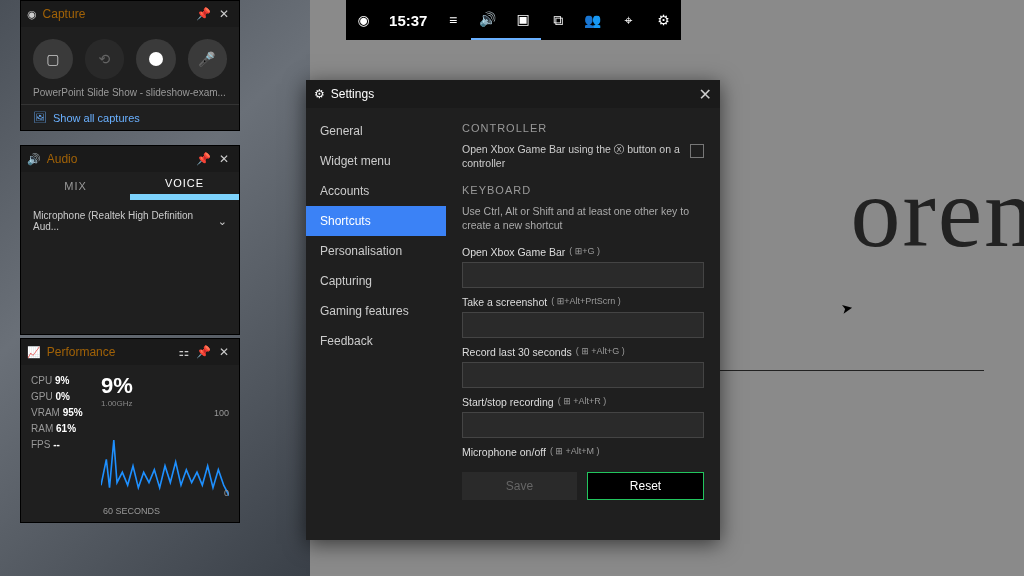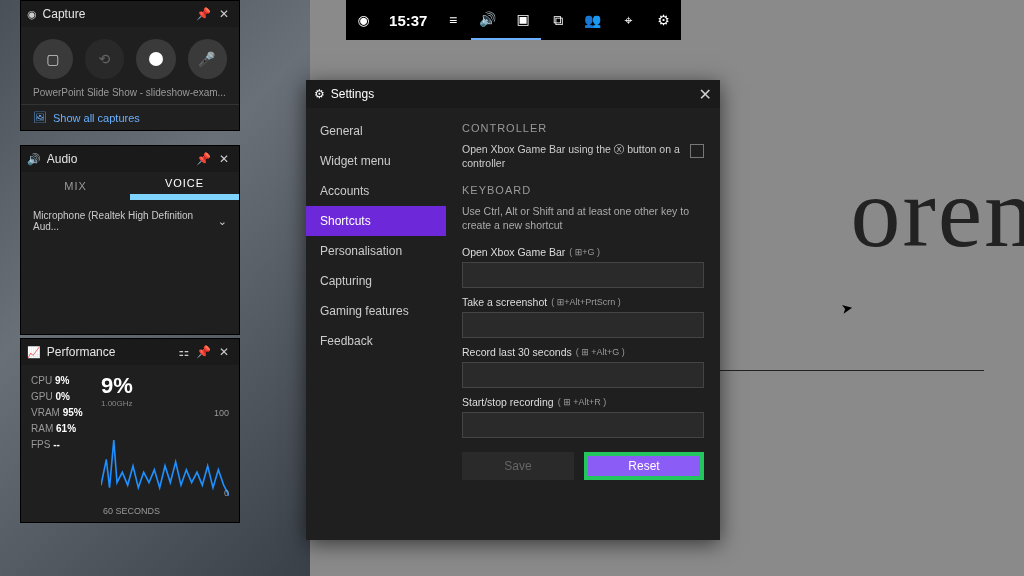--- a/index.html
+++ b/index.html
@@ -2,21 +2,21 @@
 <html><head>
 <meta charset="utf-8">
 <style>
 *{margin:0;padding:0;box-sizing:border-box;font-family:"Segoe UI",Arial,sans-serif}
 body{width:1024px;height:576px;overflow:hidden;background:#8a8a8a;position:relative}
 .bg-text{position:absolute;right:-40px;top:155px;font-size:100px;font-family:Georgia,serif;color:#222;letter-spacing:2px}
 .bg-line{position:absolute;left:440px;right:40px;top:370px;border-top:1px solid #222}
 .stairs{position:absolute;left:0;top:0;width:310px;height:576px;background:linear-gradient(135deg,#4a5058 0%,#6a7078 40%,#3a4048 100%);z-index:0}
 .panel{position:absolute;background:#1f1f1f;color:#ccc;font-size:11px;border:1px solid #000}
 .panel-head{display:flex;align-items:center;height:26px;padding:0 6px;background:#1a1a1a}
-.panel-head .title{flex:1;font-size:12px;color:#e5e5e5}
+.panel-head .title{flex:1;font-size:12px;color:#a16207}
 .panel-head .icon{width:18px;height:18px;display:flex;align-items:center;justify-content:center;margin-left:2px;cursor:pointer;color:#ccc;font-size:12px}
 .cap-btns{display:flex;gap:12px;padding:12px 12px 8px}
 .cap-btn{width:40px;height:40px;border-radius:50%;background:#3a3a3a;display:flex;align-items:center;justify-content:center;color:#ccc;font-size:14px}
 .cap-btn.rec{background:#3a3a3a}
 .cap-btn.rec::after{content:"";width:14px;height:14px;border-radius:50%;background:#fff}
 .cap-sub{padding:0 12px 6px;color:#999;font-size:10px;white-space:nowrap;overflow:hidden;text-overflow:ellipsis}
 .cap-link{padding:6px 12px;color:#6ab0ff;font-size:11px;border-top:1px solid #333;display:flex;align-items:center;gap:6px}
 .audio-tabs{display:flex;height:28px}
 .audio-tab{flex:1;display:flex;align-items:center;justify-content:center;font-size:11px;font-weight:400;letter-spacing:1px;color:#999}
 .audio-tab.active{color:#fff;border-bottom:6px solid #7dd3fc}
@@ -34,34 +34,34 @@
 .topbar{position:absolute;left:346px;top:0;width:335px;height:40px;background:#000;display:flex;align-items:center;color:#fff}
 .topbar .tcell{width:42px;height:40px;display:flex;align-items:center;justify-content:center;font-size:14px}
 .topbar .tcell.active{border-bottom:2px solid #6ab0ff}
 .topbar .clock{font-size:15px;font-weight:700;padding:0 8px}
 .settings{position:absolute;left:306px;top:80px;width:414px;height:460px;background:#1f1f1f;color:#ccc;display:flex;flex-direction:column;box-shadow:0 4px 20px rgba(0,0,0,0.6)}
 .settings-head{height:28px;display:flex;align-items:center;padding:0 8px;background:#1a1a1a}
 .settings-head .title{flex:1;font-size:12px;color:#fff;display:flex;align-items:center;gap:6px}
 .settings-body{flex:1;display:flex;overflow:hidden}
 .settings-nav{width:140px;padding:8px 0}
 .nav-item{padding:8px 14px;font-size:12px;color:#ccc;cursor:pointer}
-.nav-item.active{background:#6d28d9;color:#fff}
+.nav-item.active{background:#3b82f6;color:#fff}
 .settings-content{flex:1;padding:10px 16px;overflow-y:auto;font-size:10.5px}
 .sec-title{font-size:11px;color:#999;letter-spacing:1px;margin:4px 0 8px;font-weight:400}
 .ctrl-row{display:flex;align-items:flex-start;gap:2px;margin-bottom:14px}
 .ctrl-row .txt{flex:1;line-height:14px}
 .chk{width:14px;height:14px;border:1px solid #777;margin-top:2px;flex-shrink:0}
 .hint{color:#aaa;line-height:14px;margin-bottom:14px}
-.field-label{display:flex;align-items:center;gap:4px;margin:8px 0 4px;color:#ddd}
+.field-label{display:flex;gap:4px;margin:8px 0 4px;color:#ddd}
 .field-label .sc{color:#999;font-size:9px}
 .field-input{width:100%;height:26px;background:#2a2a2a;border:1px solid #444}
 .btns{display:flex;gap:10px;margin-top:14px}
 .btn{flex:1;height:28px;display:flex;align-items:center;justify-content:center;font-size:12px}
 .btn.save{background:#2a2a2a;color:#666}
-.btn.reset{background:#8b5cf6;color:#fff;border:4px solid #22c55e}
+.btn.reset{background:#000000;color:#fff;border:1px solid #22c55e}
 .cursor{position:absolute;left:841px;top:300px;font-size:14px;color:#000;transform:rotate(-10deg)}
 </style>
 </head>
 <body>
 
 <div class="stairs"></div>
 <div class="bg-text">orem</div>
 <div class="bg-line"></div>
 
 <div class="topbar">
@@ -194,20 +194,24 @@
           <span class="sc">( ⊞ +Alt+G )</span>
         </div>
       <div class="field-input"></div>
 
       <div class="field-label">
           <span>Start/stop recording</span>
           <span class="sc">( ⊞ +Alt+R )</span>
         </div>
       <div class="field-input"></div>
 
+      <div class="field-label">
+          <span>Microphone on/off</span>
+          <span class="sc">( ⊞ +Alt+M )</span>
+        </div>
 
       <div class="btns">
         <div class="btn save">Save</div>
         <div class="btn reset">Reset</div>
       </div>
     </div>
   </div>
 </div>
 
 <div class="cursor">➤</div>

